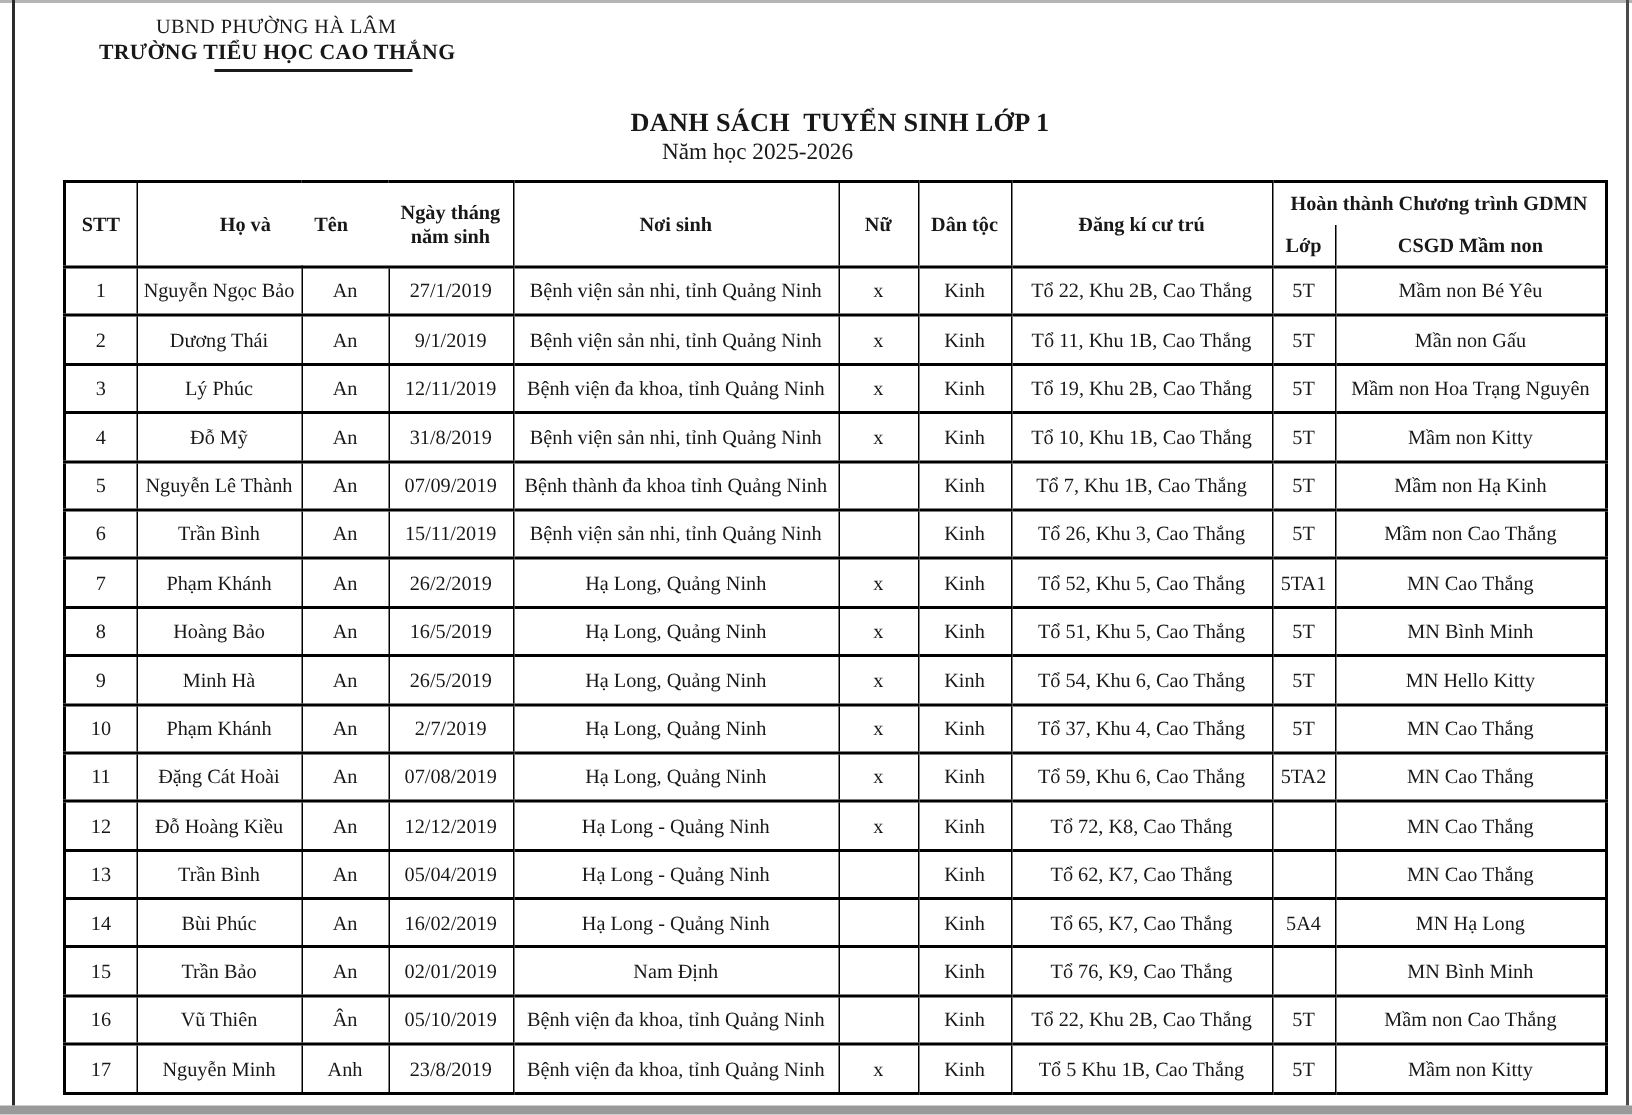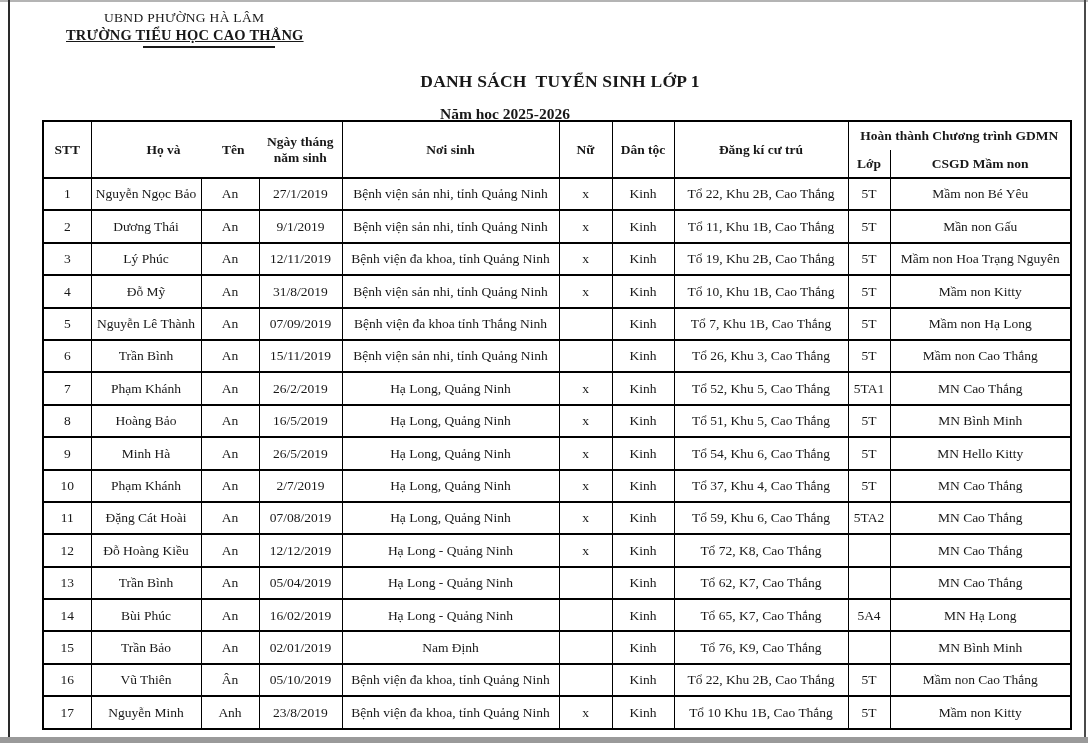--- a/index.html
+++ b/index.html
@@ -12,26 +12,26 @@
     overflow: hidden;
   }
   
   .page-top-line    { position: absolute; left: 0; top: 0; width: 1088px; height: 2px; background: #b4b4b4; }
   .page-left-line   { position: absolute; left: 8px; top: 0; width: 2px; height: 737px; background: #2a2a2a; }
   .page-right-line  { position: absolute; left: 1084px; top: 0; width: 2px; height: 737px; background: #4a4a4a; }
   .page-bottom-bar  { position: absolute; left: 0; top: 737px; width: 1088px; height: 6px; background: #9a9a9a; }
 
   
   .org1 { position: absolute; left: 104px; top: 10px; font-size: 13.5px; white-space: nowrap; letter-spacing: .3px; }
-  .org2 { position: absolute; left: 66px;  top: 27px; font-size: 14.5px; font-weight: bold; white-space: nowrap; letter-spacing: .2px; text-decoration: underline; }
+  .org2 { position: absolute; left: 66px;  top: 27px; font-size: 14.5px; font-weight: bold; white-space: nowrap; letter-spacing: .2px; }
   .org-rule { position: absolute; left: 143px; top: 46px; width: 132px; height: 0; border-top: 2px solid #1a1a1a; }
 
   
   .doc-title    { position: absolute; left: 560px; top: 71px; transform: translateX(-50%); font-size: 17.5px; font-weight: bold; white-space: pre; letter-spacing: .2px; }
-  .doc-subtitle { position: absolute; left: 505px; top: 105px; transform: translateX(-50%); font-size: 15.5px; font-weight: bold; white-space: nowrap; }
+  .doc-subtitle { position: absolute; left: 505px; top: 93px; transform: translateX(-50%); font-size: 15.5px; font-weight: normal; white-space: nowrap; }
 
   
   table.roster {
     position: absolute; left: 42px; top: 120px;
     width: 1028px;
     border-collapse: collapse;
     table-layout: fixed;
     font-size: 13.5px;
   }
   .roster th, .roster td {
@@ -50,21 +50,21 @@
   .roster thead tr.h1 th { height: 29px; }
   .roster thead tr.h2 th { height: 28px; }
   .roster thead th.wrap { white-space: normal; text-align: center; }
   .roster tbody td { height: 32.4px; }
 
   .cell-ho  { text-align: left; padding-left: 5px; border-right-style: hidden; margin-top: 12px; }
   .cell-ten { border-left-style: hidden; }
   th.h-name { border-right-style: hidden; text-align: left; padding-left: 26px; }
   th.h-name .h-name-inner { display: flex; width: 100%; }
   th.h-name .h-ho  { flex: 0 0 66%; text-align: center; }
-  th.h-name .h-ten { flex: 0 0 34%; text-align: center; }
+  th.h-name .h-ten { flex: 0 0 34%; }
 
   th.gdmn-group { border-bottom-style: hidden; }
   tr.h2 th.sub  { border-top-style: hidden; }
 </style>
 </head>
 <body>
 
 <div class="page-top-line"></div>
 <div class="page-left-line"></div>
 <div class="page-right-line"></div>
@@ -162,26 +162,26 @@
     <td>Tổ 10, Khu 1B, Cao Thắng</td>
     <td>5T</td>
     <td>Mầm non Kitty</td>
   </tr>
 
   <tr>
     <td>5</td>
     <td class="cell-ho">Nguyễn Lê Thành</td>
     <td class="cell-ten">An</td>
     <td>07/09/2019</td>
-    <td>Bệnh viện đa khoa tỉnh Thắng Ninh</td>
+    <td>Bệnh thành đa khoa tỉnh Quảng Ninh</td>
     <td></td>
     <td>Kinh</td>
     <td>Tổ 7, Khu 1B, Cao Thắng</td>
     <td>5T</td>
-    <td>Mầm non Hạ Long</td>
+    <td>Mầm non Hạ Kinh</td>
   </tr>
 
   <tr>
     <td>6</td>
     <td class="cell-ho">Trần Bình</td>
     <td class="cell-ten">An</td>
     <td>15/11/2019</td>
     <td>Bệnh viện sản nhi, tỉnh Quảng Ninh</td>
     <td></td>
     <td>Kinh</td>
@@ -321,18 +321,18 @@
   </tr>
 
   <tr>
     <td>17</td>
     <td class="cell-ho">Nguyễn Minh</td>
     <td class="cell-ten">Anh</td>
     <td>23/8/2019</td>
     <td>Bệnh viện đa khoa, tỉnh Quảng Ninh</td>
     <td>x</td>
     <td>Kinh</td>
-    <td>Tổ 10 Khu 1B, Cao Thắng</td>
+    <td>Tổ 5 Khu 1B, Cao Thắng</td>
     <td>5T</td>
     <td>Mầm non Kitty</td>
   </tr>
 </tbody>
 </table>
 
 </body></html>

